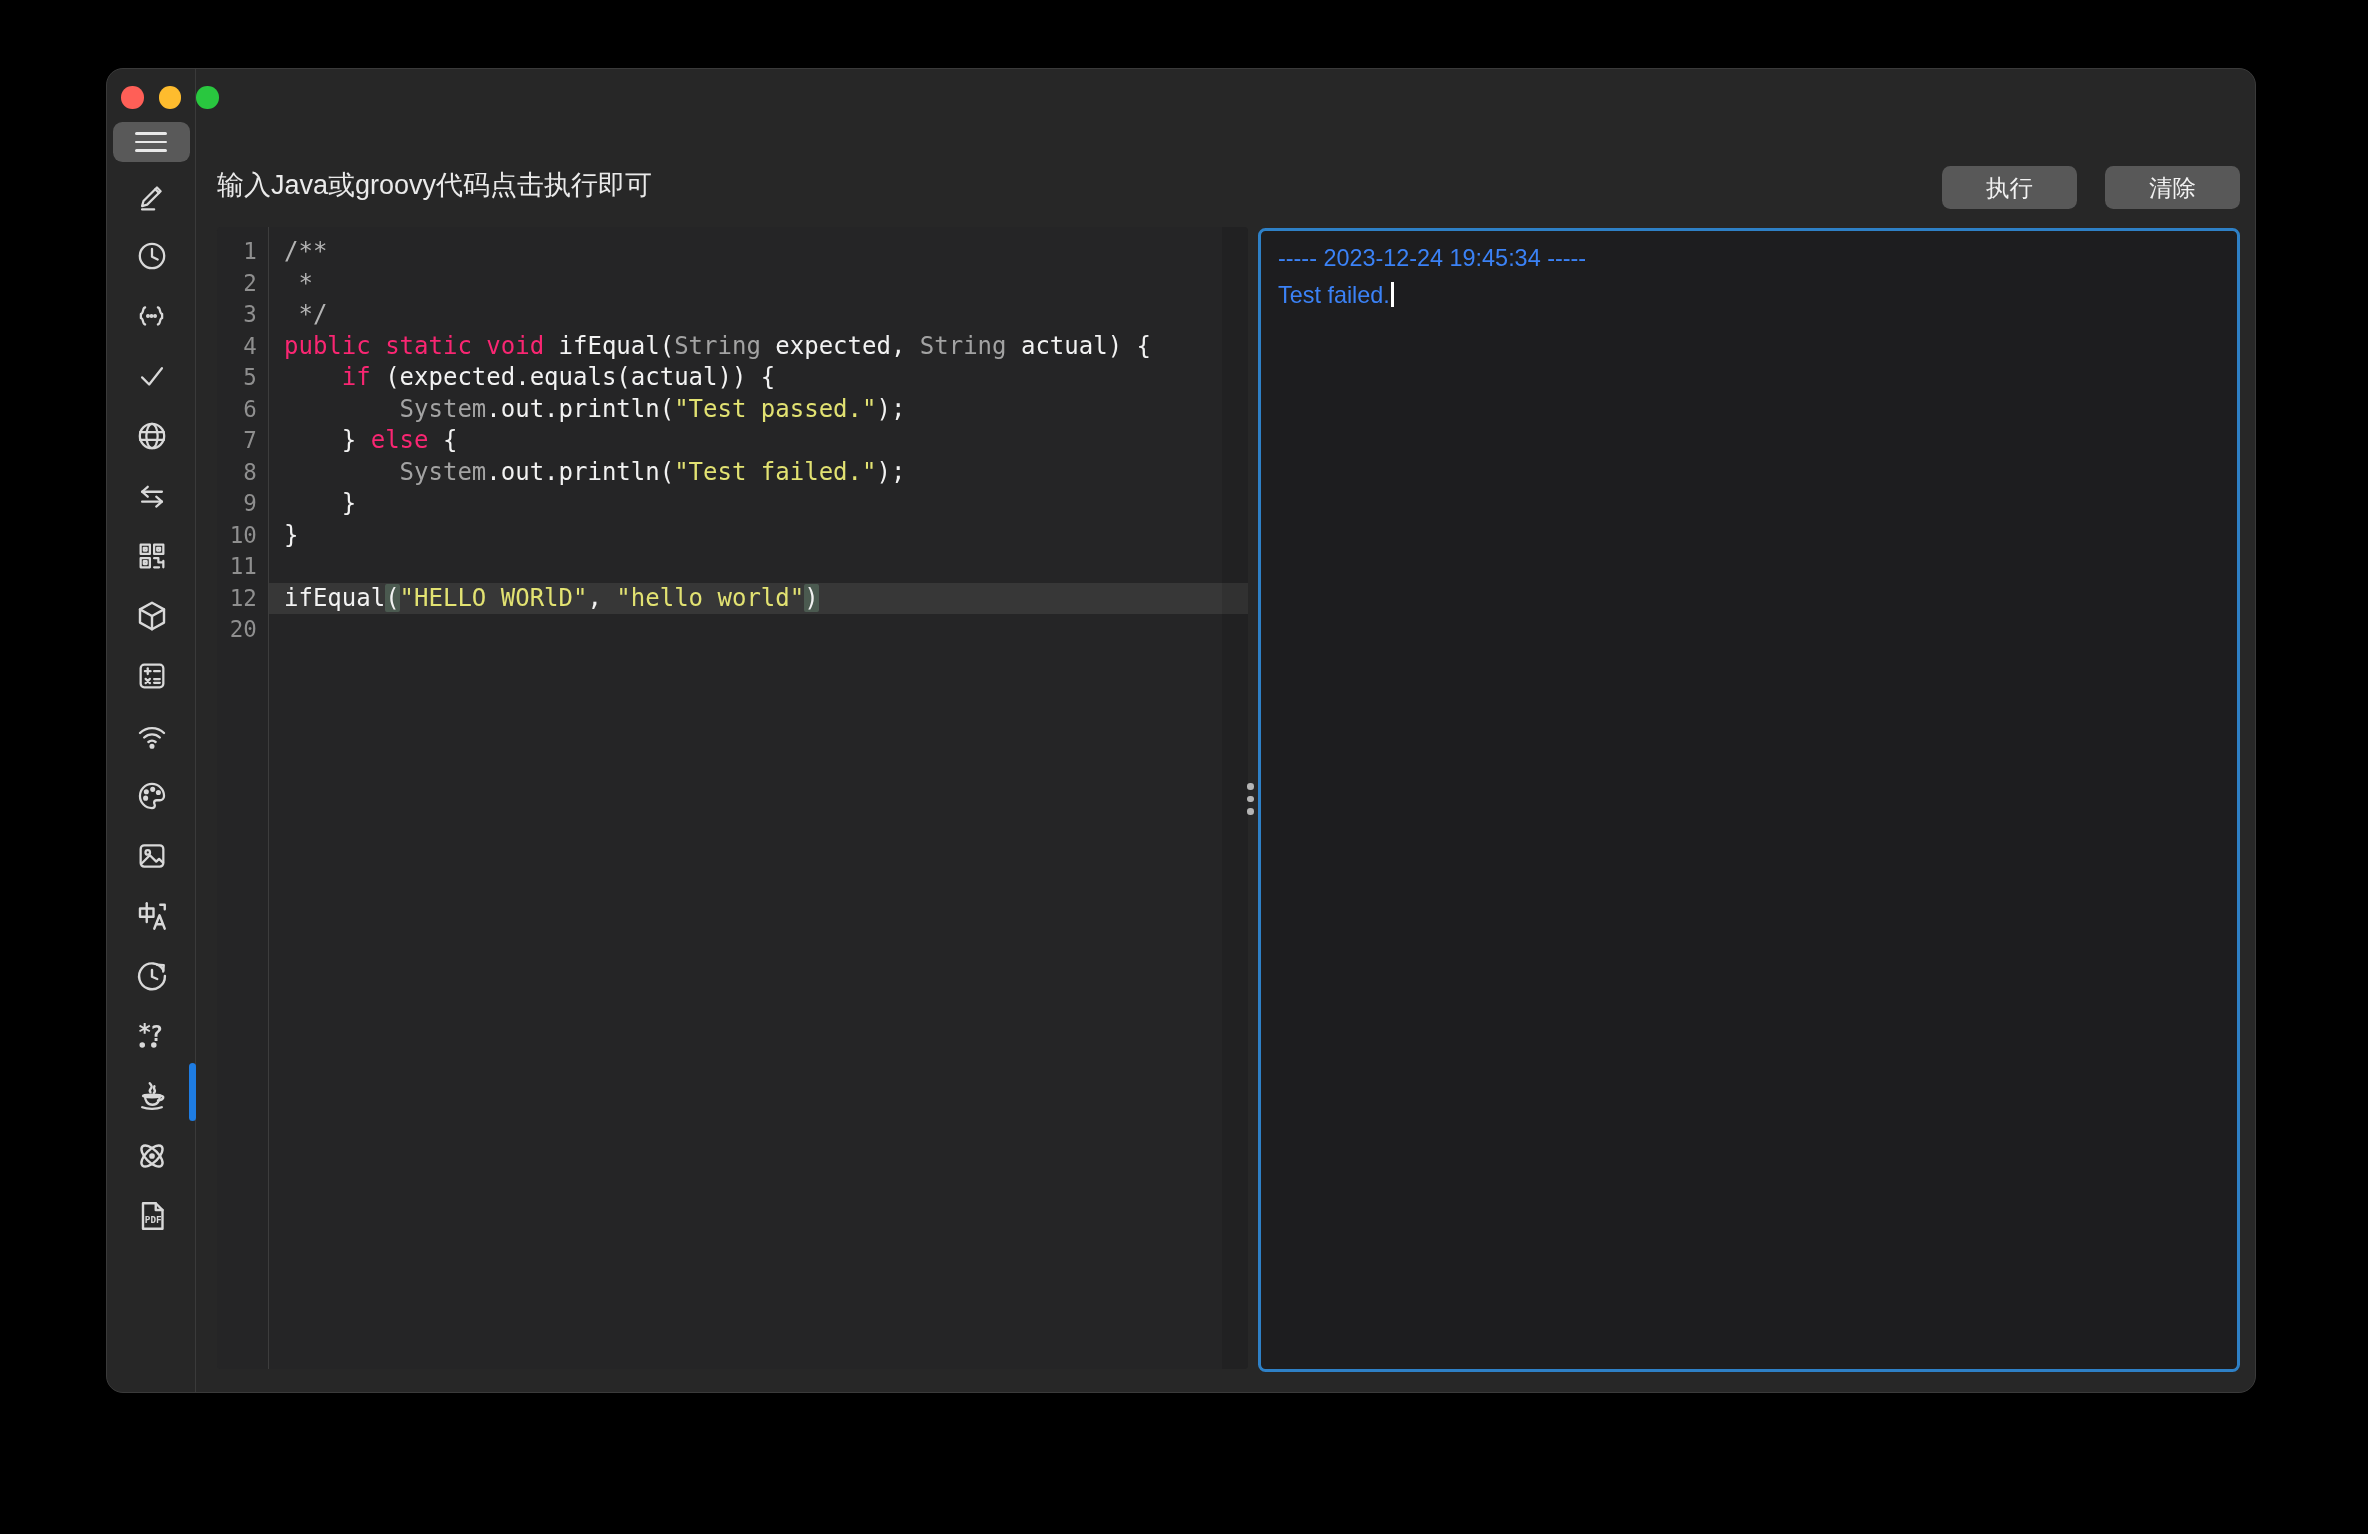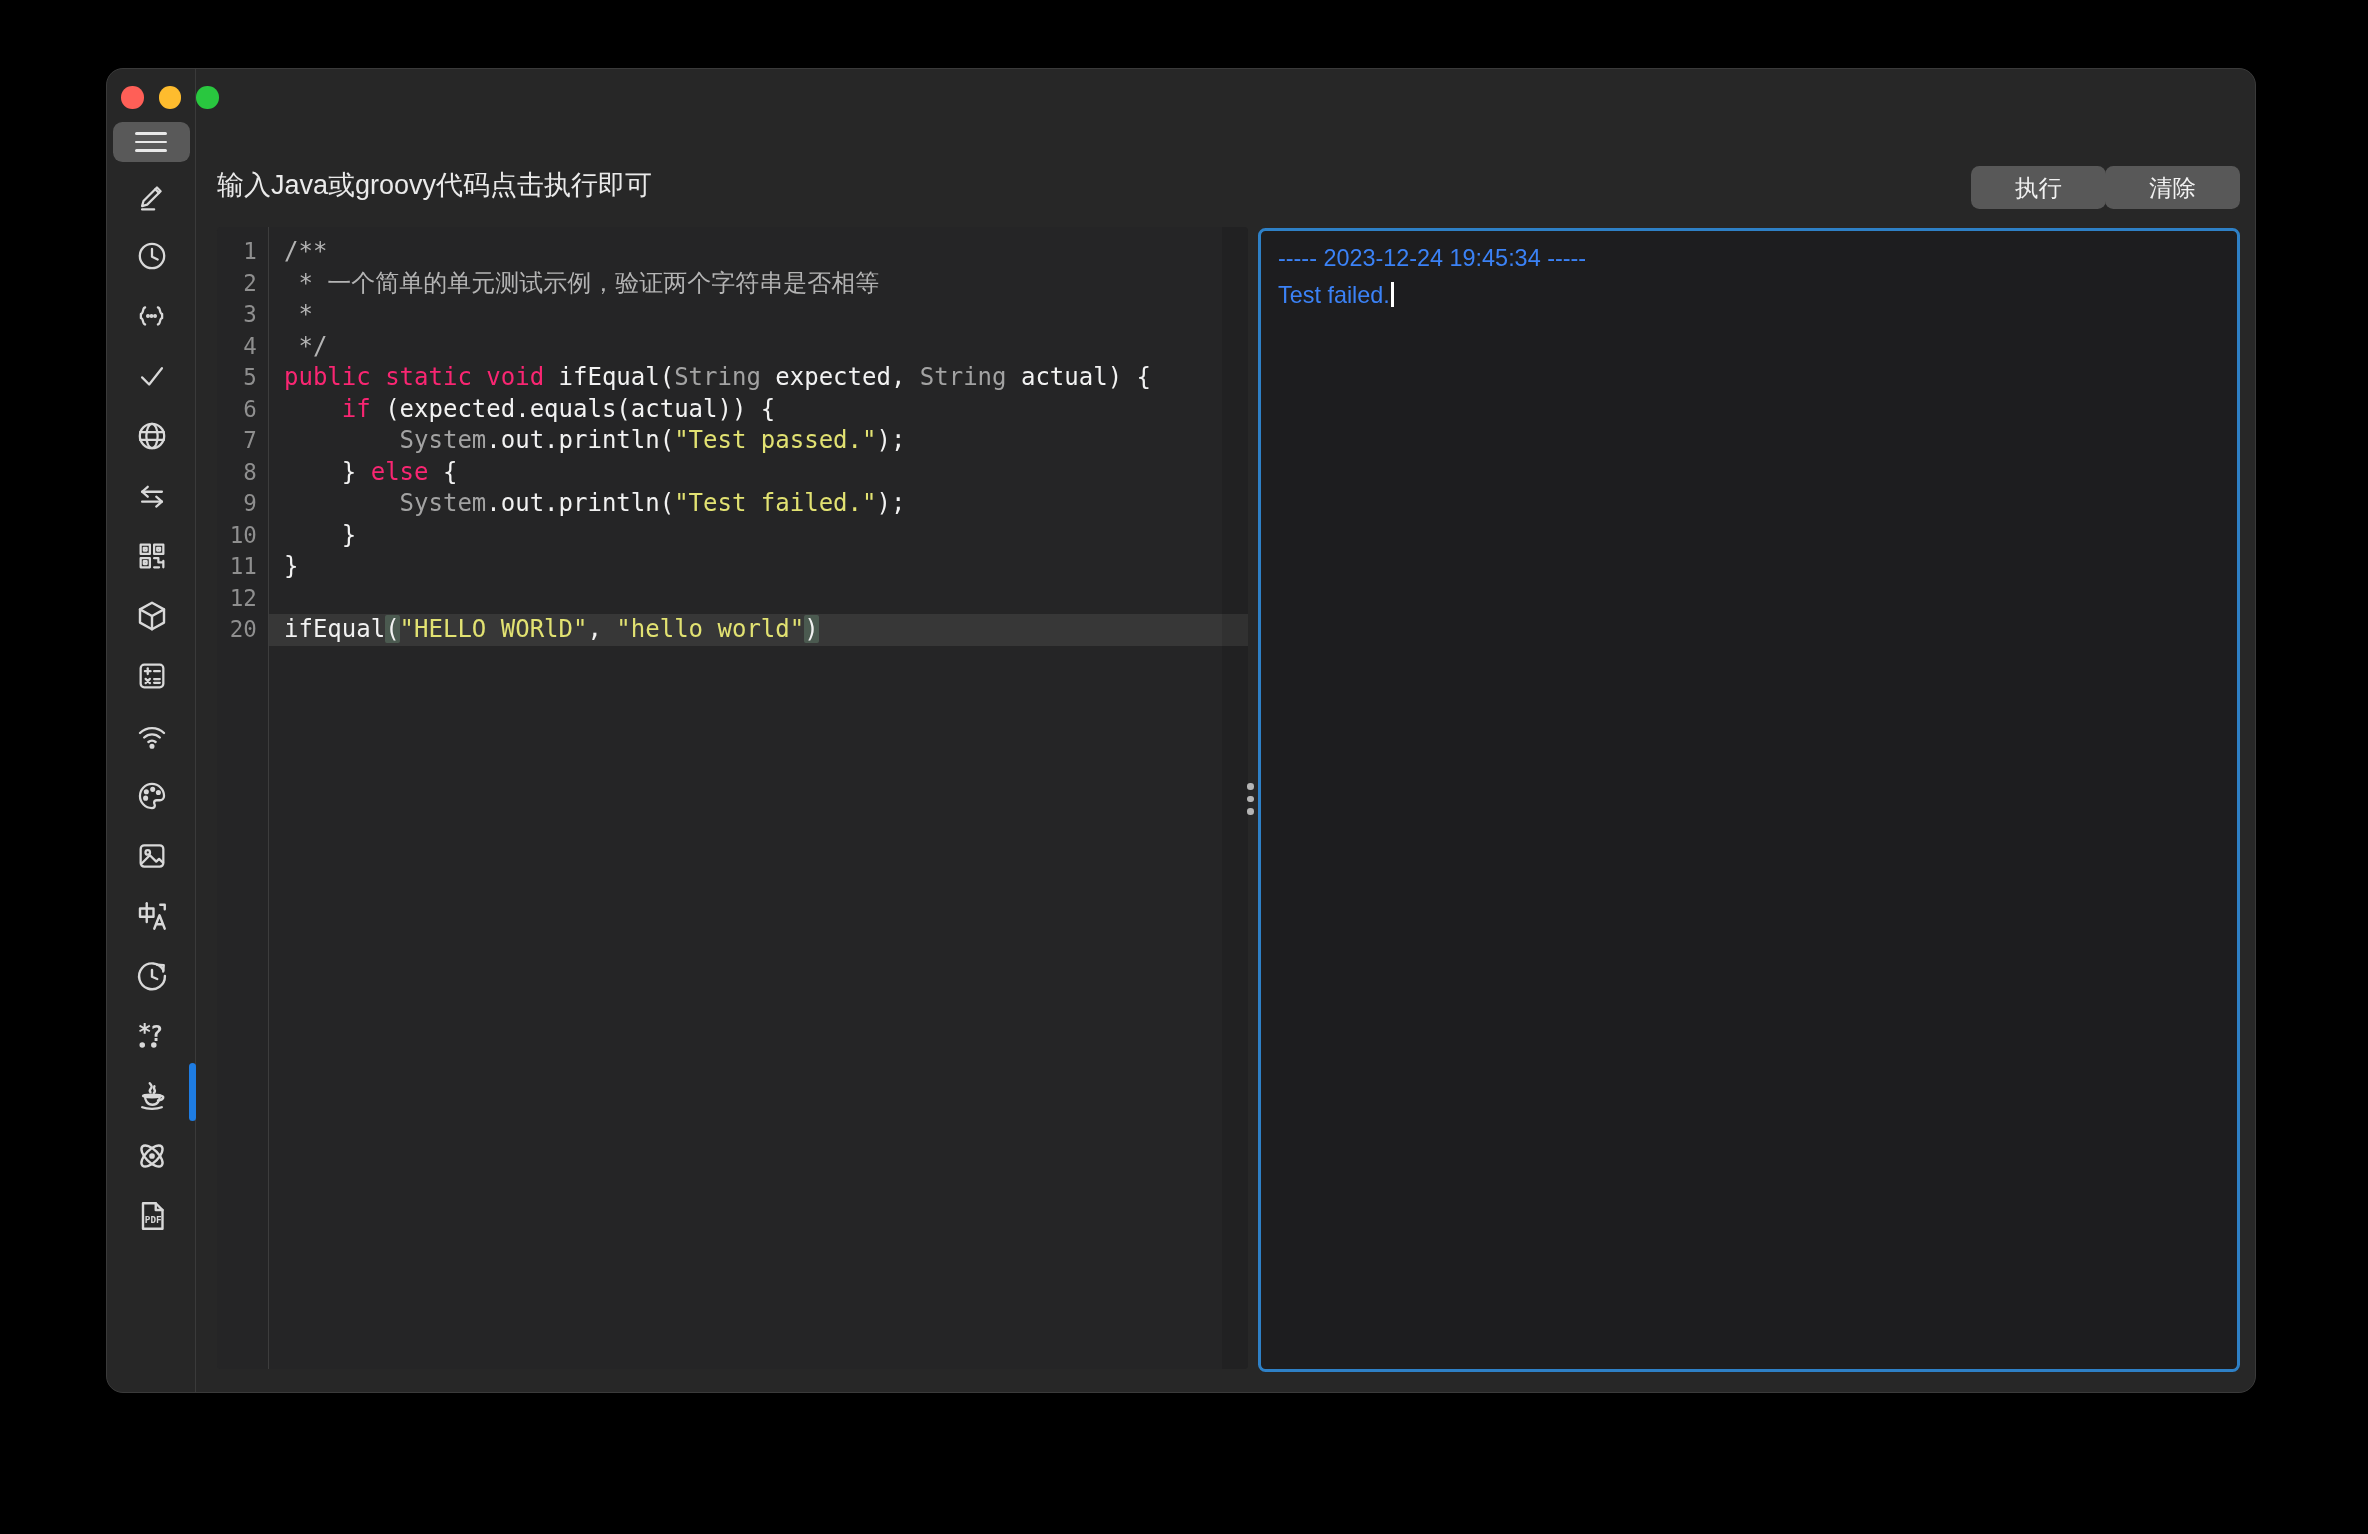--- a/index.html
+++ b/index.html
@@ -28,21 +28,21 @@
                    stroke-linecap:round; stroke-linejoin:round; }
   .icon-item svg text { stroke:none; fill:#d9d9d9; font-family:"DejaVu Sans Mono",monospace; }
   .active-bar { position:absolute; left:82px; top:-2.8px; width:6.6px; height:58px;
                 background:#1e7ce2; border-radius:3.7px; }
 
   
   .page-title { position:absolute; left:110px; top:98px; font-size:27px; color:#eaeaea; }
   .btn { position:absolute; top:97px; width:135px; height:43px; background:#585858;
          border:none; border-radius:8.4px; color:#f2f2f2; font-size:23.4px;
          font-family:"Liberation Sans","DejaVu Sans",sans-serif; cursor:pointer; }
-  .btn-run   { left:1835px;margin-left:29px; }
+  .btn-run   { left:1835px; }
   .btn-clear { left:1998px; }
 
   
   .editor { position:absolute; left:110px; top:158px; width:1031px; height:1142px;
             background:#252526; border-radius:3.7px; display:flex; overflow:hidden; }
   .editor::after { content:''; position:absolute; right:0; top:0; bottom:0; width:26px;
                    background:rgba(0,0,0,0.10); pointer-events:none; }
   .gutter { width:52px; border-right:1.9px solid #3d3d3d; padding-top:9.4px; flex:none; }
   .ln { height:31.5px; line-height:31.5px; text-align:right; padding-right:11.2px;
         color:#8f8f8f; font-family:"DejaVu Sans Mono",monospace; font-size:22.5px; }
@@ -270,21 +270,20 @@
         <div class="ln">7</div>
         <div class="ln">8</div>
         <div class="ln">9</div>
         <div class="ln">10</div>
         <div class="ln">11</div>
         <div class="ln">12</div>
         <div class="ln">20</div>
       </div>
     <div class="code-col" id="code-col">
         <div class="code-line"><span class="tk-com">/**</span></div>
-        <div class="code-line"><span class="tk-com"> * 一个简单的单元测试示例，验证两个字符串是否相等</span></div>
         <div class="code-line"><span class="tk-com"> *</span></div>
         <div class="code-line"><span class="tk-com"> */</span></div>
         <div class="code-line"><span class="tk-key">public</span><span class="tk-pln"> </span><span class="tk-key">static</span><span class="tk-pln"> </span><span class="tk-key">void</span><span class="tk-pln"> ifEqual(</span><span class="tk-typ">String</span><span class="tk-pln"> expected, </span><span class="tk-typ">String</span><span class="tk-pln"> actual) {</span></div>
         <div class="code-line"><span class="tk-pln">    </span><span class="tk-key">if</span><span class="tk-pln"> (expected.equals(actual)) {</span></div>
         <div class="code-line"><span class="tk-pln">        </span><span class="tk-typ">System</span><span class="tk-pln">.out.println(</span><span class="tk-str">"Test passed."</span><span class="tk-pln">);</span></div>
         <div class="code-line"><span class="tk-pln">    } </span><span class="tk-key">else</span><span class="tk-pln"> {</span></div>
         <div class="code-line"><span class="tk-pln">        </span><span class="tk-typ">System</span><span class="tk-pln">.out.println(</span><span class="tk-str">"Test failed."</span><span class="tk-pln">);</span></div>
         <div class="code-line"><span class="tk-pln">    }</span></div>
         <div class="code-line"><span class="tk-pln">}</span></div>
         <div class="code-line"></div>

